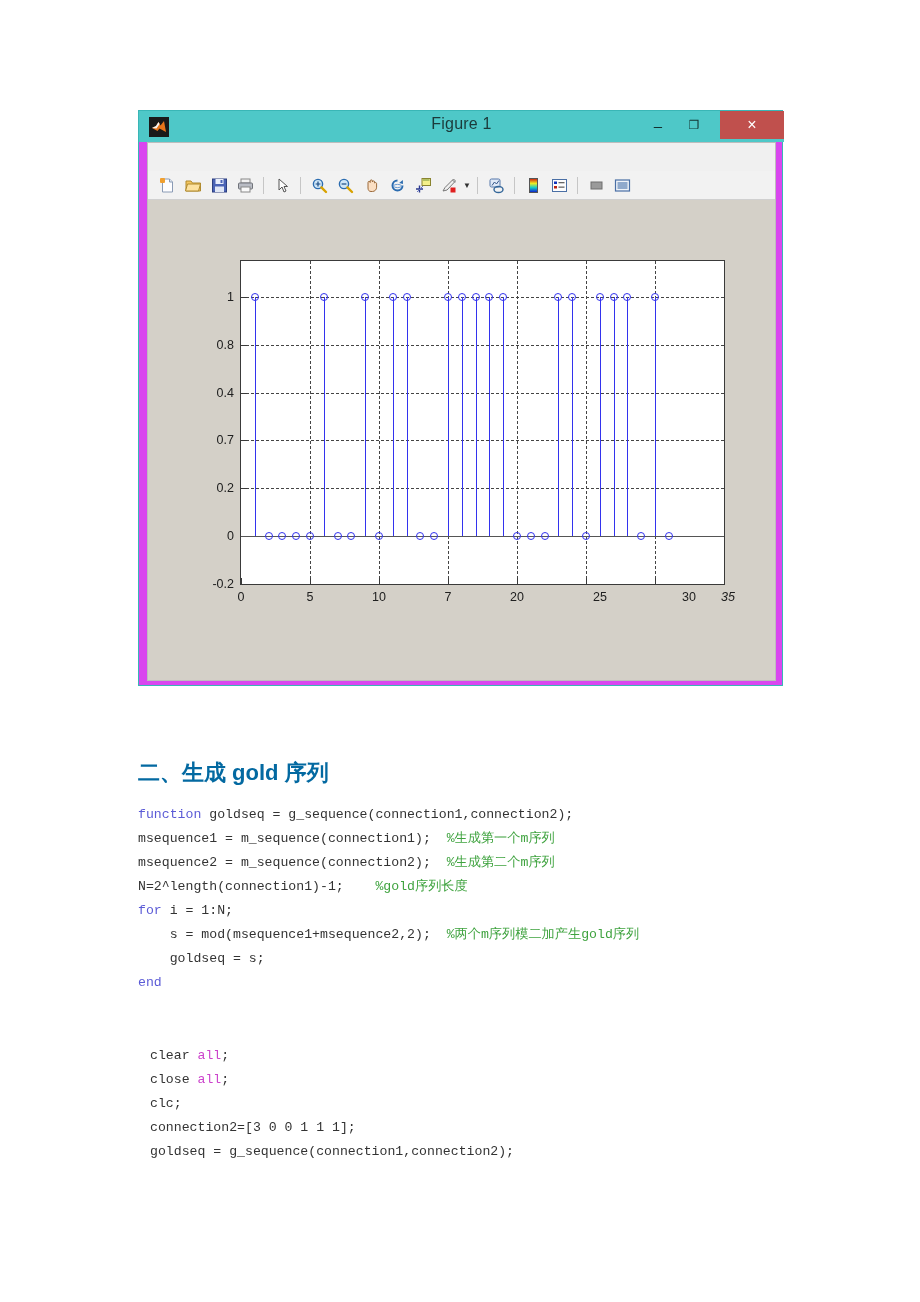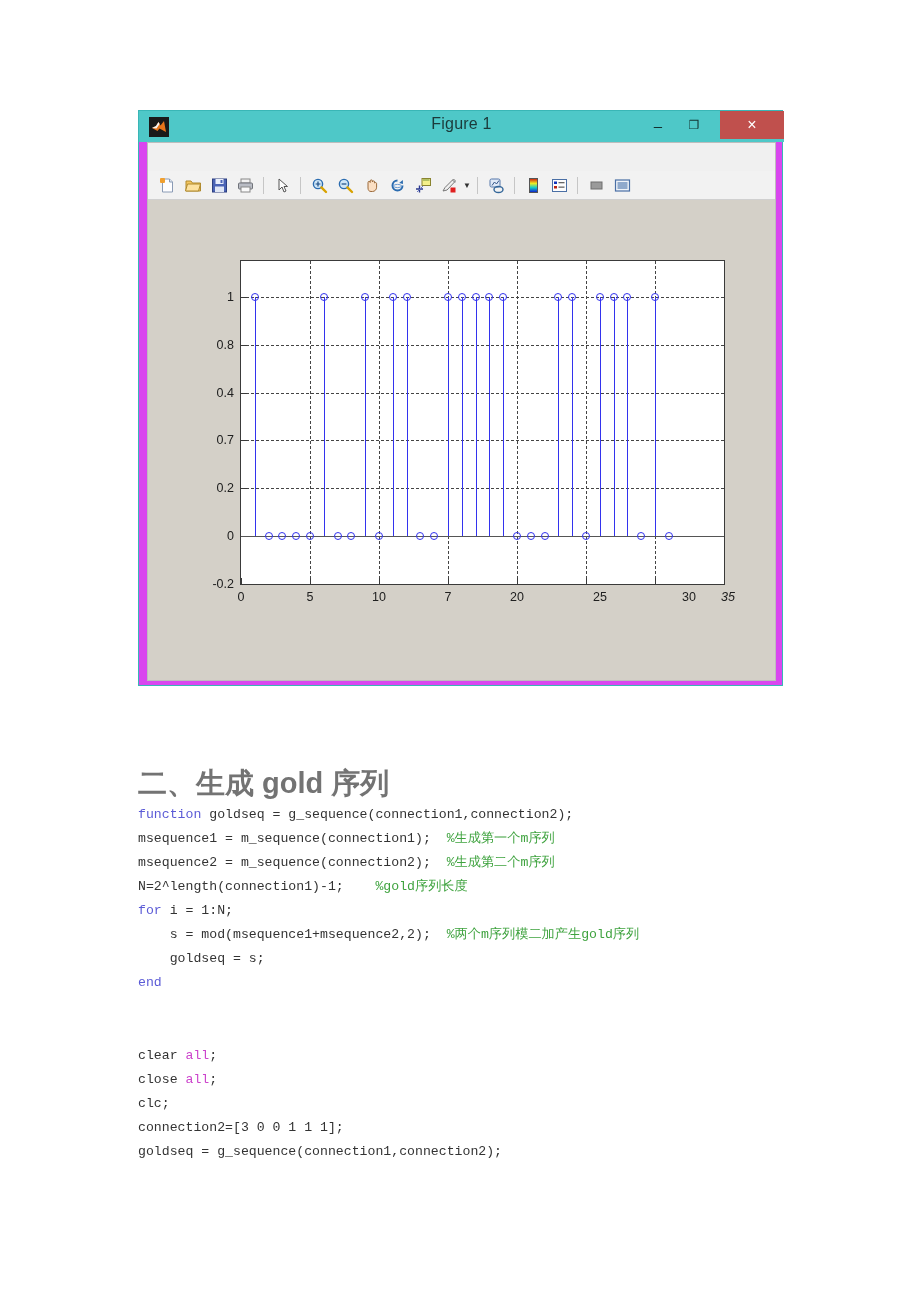--- a/index.html
+++ b/index.html
@@ -162,33 +162,33 @@
     width: 8px; height: 8px;
     border: 1.3px solid #2222dd;
     border-radius: 50%;
     background: transparent;
     transform: translate(-50%, -50%);
   }
 
   
   #heading {
     position: absolute; left: 138px; top: 740px;
-    font-size: 29px; font-weight: bold; color: #737373;
+    font-size: 22px; font-weight: bold; color: #0369a1;
     font-family: "Liberation Sans", sans-serif;
   }
   .code-block {
     position: absolute; left: 138px;
     font-family: "Liberation Mono", monospace;
     font-size: 13.2px;
     line-height: 24px;
     color: #333333;
     white-space: pre;
   }
   #code-1 { top: 803px; }
-  #code-2 { top: 1044px; }
+  #code-2 { top: 1044px; margin-left: 12px; }
   .kw  { color: #5b5bd6; }
   .kw2 { color: #cc44cc; }
   .cmt { color: #3fa33f; }
 </style>
 </head>
 <body>
 
 <div id="figure-window">
 
   <div id="title-bar">

